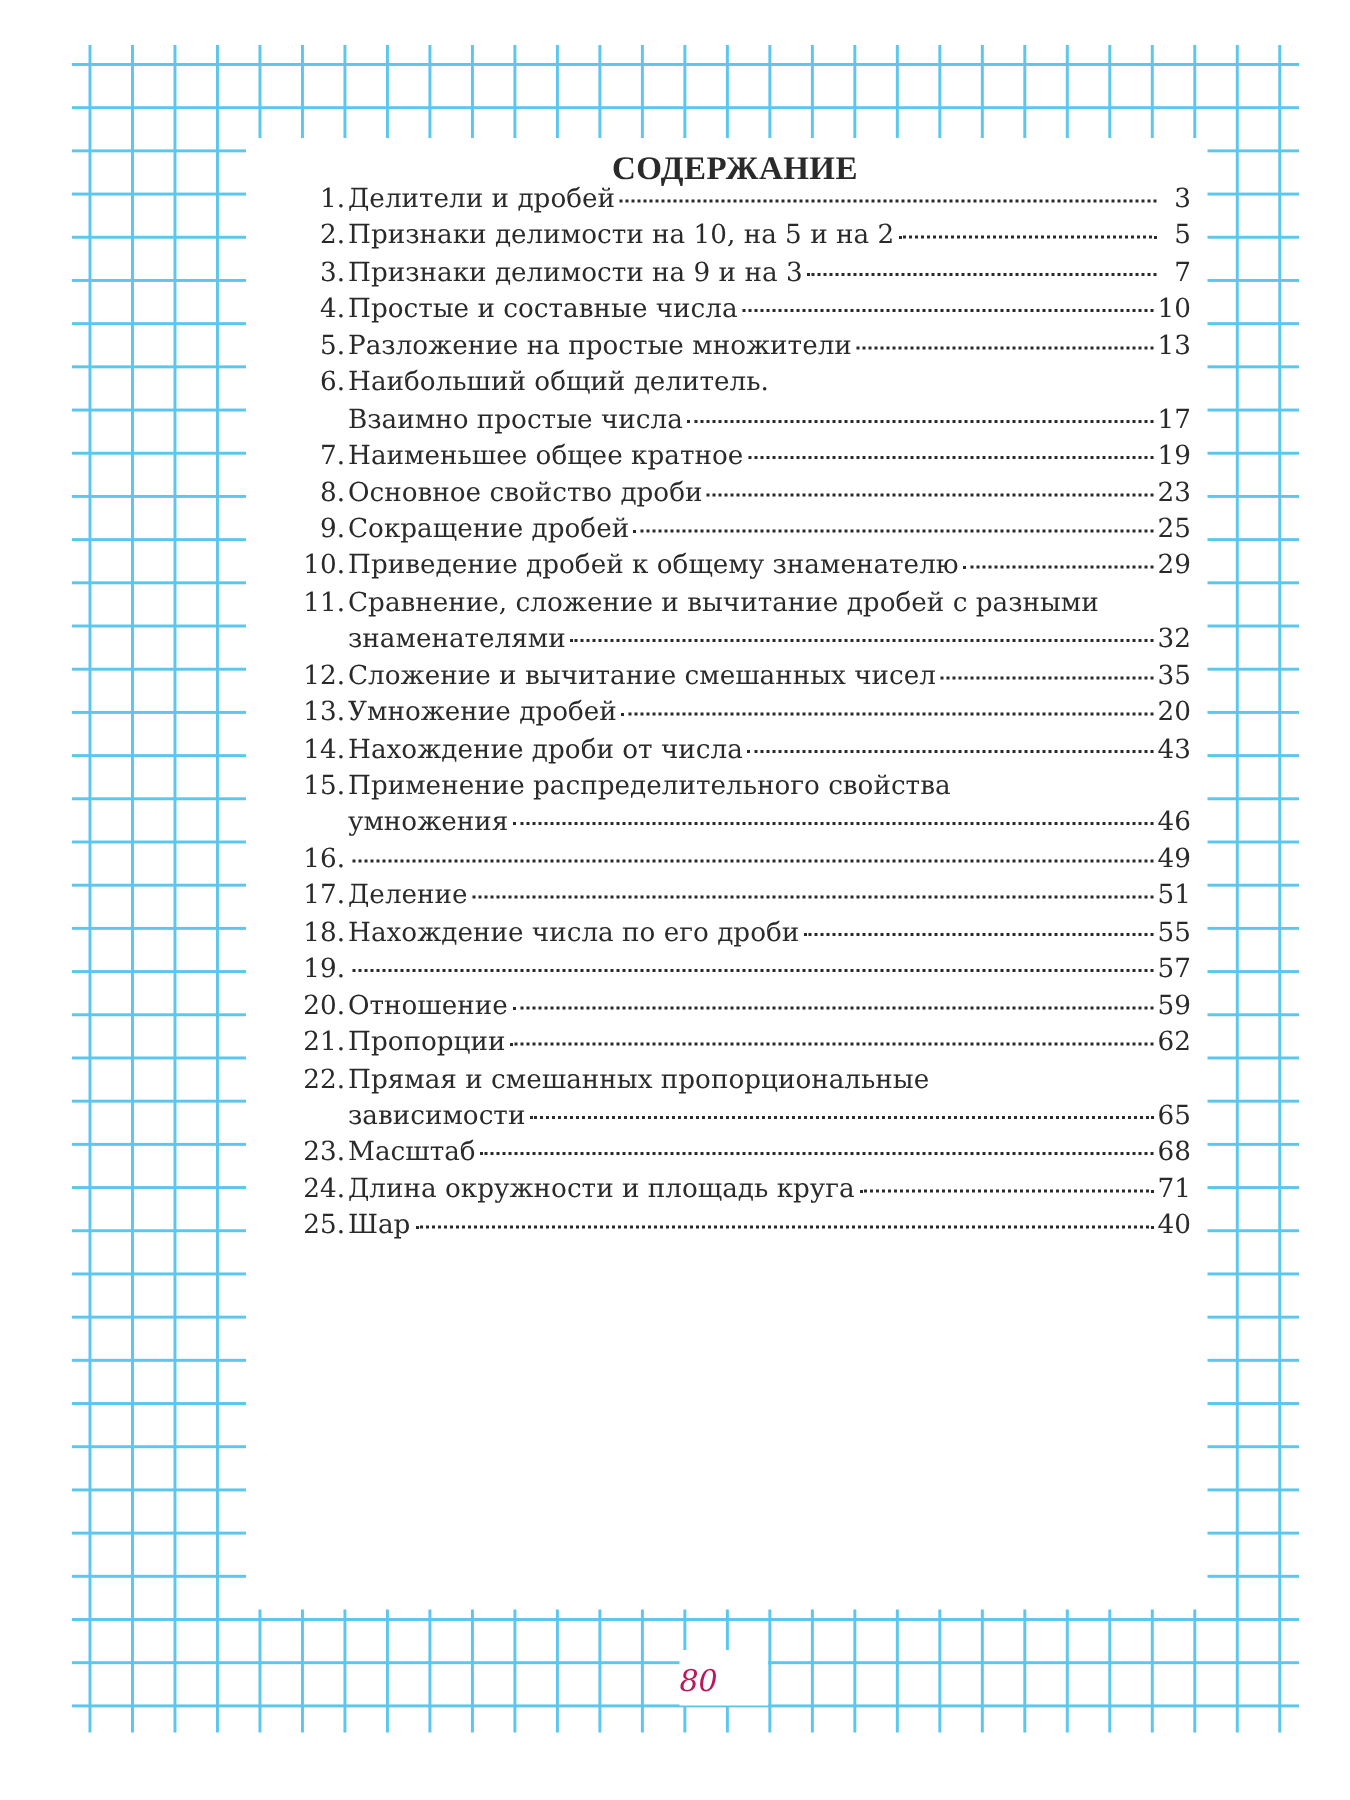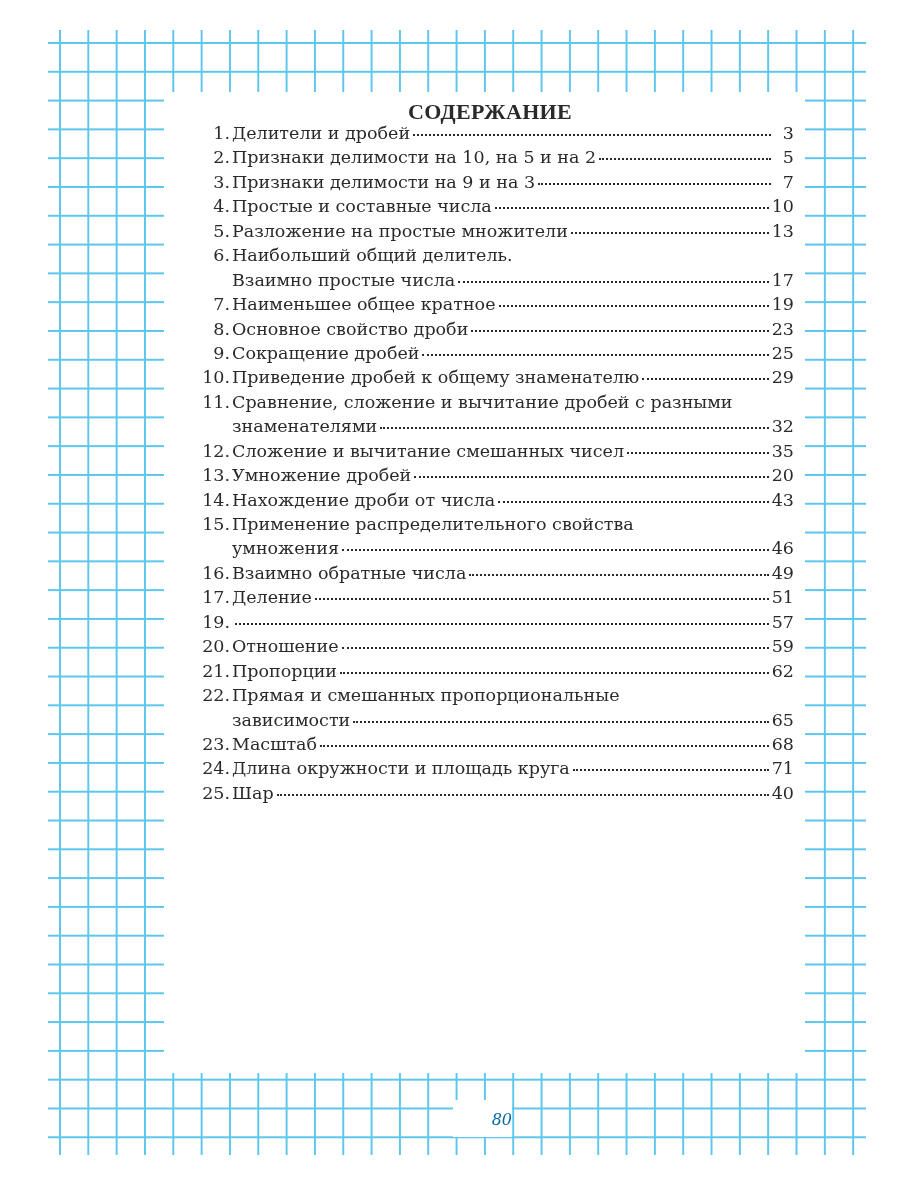--- a/index.html
+++ b/index.html
@@ -21,23 +21,23 @@
   #inner-panel {
     position: absolute; left: 164px; top: 92px; width: 641px; height: 981px;
     background: #ffffff;
   }
   
   #page-number-box {
     position: absolute; left: 453px; top: 1100px; width: 59px; height: 37px;
     background: #ffffff;
   }
   #page-number {
-    position: absolute; left: 453px; top: 1108px; width: 59px; text-align: right;
+    position: absolute; left: 453px; top: 1108px; width: 59px; text-align: left;
     font-family: "DejaVu Serif", "Liberation Serif", serif;
-    font-style: italic; font-size: 16px; color: #0369a1; line-height: 24px;
+    font-style: italic; font-size: 20px; color: #be185d; line-height: 24px;
   }
   #toc-title {
     position: absolute; left: 390px; top: 96px; width: 196px; text-align: center;
     font-family: "Liberation Serif", "DejaVu Serif", serif;
     font-weight: bold; font-size: 22px; letter-spacing: 0.3px; line-height: 28px;
   }
   #toc-list {
     position: absolute; left: 180px; top: 121px; width: 614px;
     list-style: none; margin: 0; padding: 0;
     font-family: "DejaVu Serif", "Liberation Serif", serif;
@@ -160,31 +160,36 @@
       <span class="toc-text">Применение распределительного свойства</span>
     </li>
     <li class="toc-line toc-cont">
       <span class="toc-num">15.</span>
       <span class="toc-text">умножения</span>
       <span class="toc-leader"></span>
       <span class="toc-page">46</span>
     </li>
     <li class="toc-line">
       <span class="toc-num">16.</span>
-      <span class="toc-text">Взаимно обратные числа</span>
       <span class="toc-leader"></span>
       <span class="toc-page">49</span>
     </li>
     <li class="toc-line">
       <span class="toc-num">17.</span>
       <span class="toc-text">Деление</span>
       <span class="toc-leader"></span>
       <span class="toc-page">51</span>
     </li>
     <li class="toc-line">
+      <span class="toc-num">18.</span>
+      <span class="toc-text">Нахождение числа по его дроби</span>
+      <span class="toc-leader"></span>
+      <span class="toc-page">55</span>
+    </li>
+    <li class="toc-line">
       <span class="toc-num">19.</span>
       <span class="toc-leader"></span>
       <span class="toc-page">57</span>
     </li>
     <li class="toc-line">
       <span class="toc-num">20.</span>
       <span class="toc-text">Отношение</span>
       <span class="toc-leader"></span>
       <span class="toc-page">59</span>
     </li>

